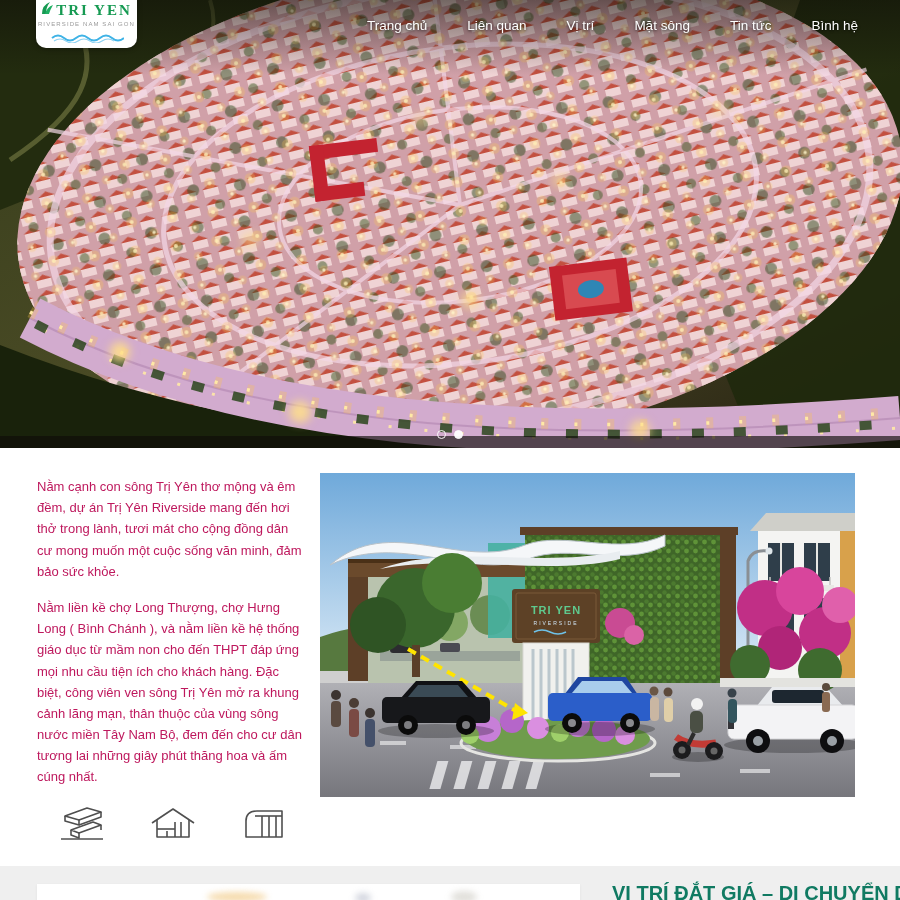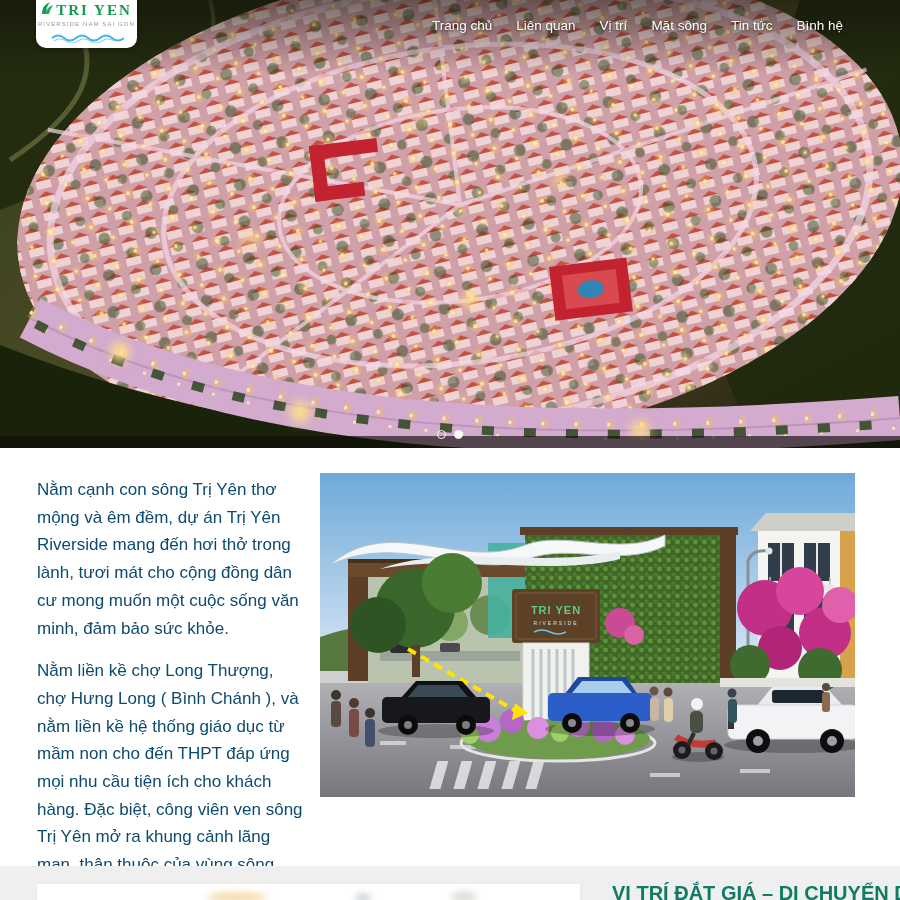--- a/index.html
+++ b/index.html
@@ -19,38 +19,38 @@
     cursor:pointer;
   }
   .logo-row { display:flex; align-items:center; gap:2px; }
   .logo-name {
     font-family:"Liberation Serif", serif; font-weight:bold;
     color:#169a52; font-size:15px; letter-spacing:2px; line-height:1;
   }
   .logo-tagline { font-size:6px; color:#9a9a9a; letter-spacing:1.1px; margin-top:2px; }
   .logo-wave { margin-top:2px; }
 
-  .nav { position:absolute; right:57px; top:0; height:50px; display:flex; align-items:center; gap:24px; }
+  .nav { position:absolute; right:42px; top:0; height:50px; display:flex; align-items:center; gap:40px; }
   .nav-item {
     color:#ffffff; font-size:13.5px; cursor:pointer; white-space:nowrap;
     text-shadow:0 1px 3px rgba(0,0,0,.75);
   }
 
   
   .hero { position:absolute; top:0; left:0; width:900px; height:448px; overflow:hidden; background:#2b3110; }
   .hero svg { display:block; }
   .hero-dots { position:absolute; bottom:9px; left:50%; transform:translateX(-50%); display:flex; gap:8px; z-index:5; }
   .dot { width:9px; height:9px; border-radius:50%; border:1px solid #fff; background:transparent; opacity:.95; cursor:pointer; }
   .dot.active { background:#fff; }
 
   
   .about { position:absolute; top:448px; left:0; width:900px; height:418px; background:#fff; }
   .about-left { position:absolute; left:37px; top:28px; width:266px; }
   .about-title { color:#107a62; font-size:20px; font-weight:bold; line-height:1.2; margin-bottom:14px; }
-  .about-p { color:#0c4a6e; font-size:17px; line-height:1.63; margin-bottom:15px; }
+  .about-p { color:#be185d; font-size:13px; line-height:1.63; margin-bottom:15px; }
   .stats { display:flex; justify-content:space-between; margin-top:16px; width:272px; }
   .stat { width:33%; text-align:center; }
   .stat-icon svg { display:inline-block; }
   .about-photo { position:absolute; left:320px; top:25px; width:535px; height:324px; overflow:hidden; }
   .about-photo svg { display:block; }
 
   
   .section2 { position:absolute; top:866px; left:0; width:900px; height:140px; background:#efefef; }
   .section2-card {
     position:absolute; left:37px; top:18px; width:543px; height:120px; background:#ffffff;

